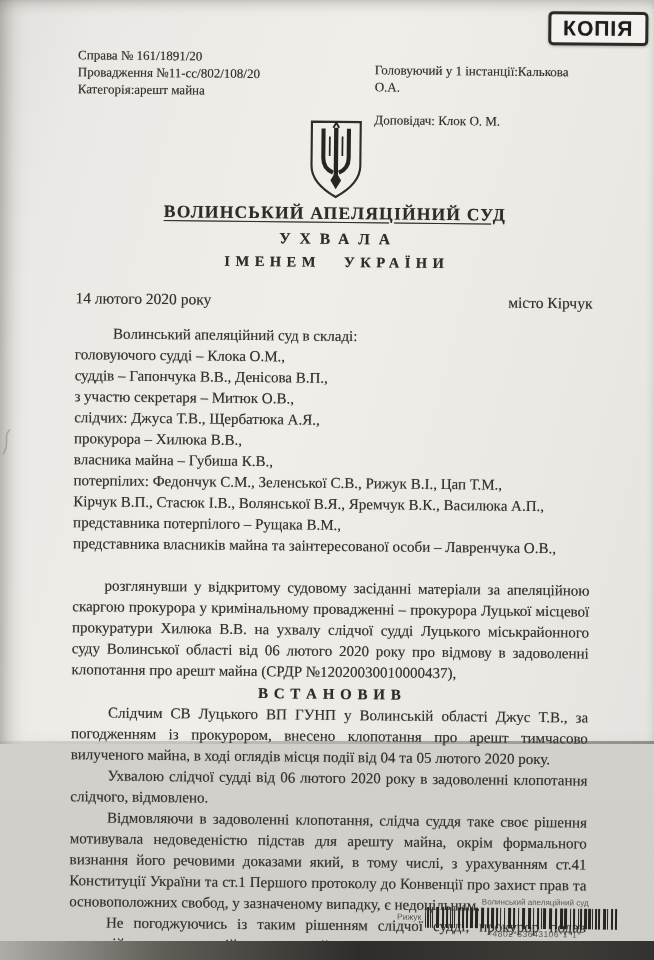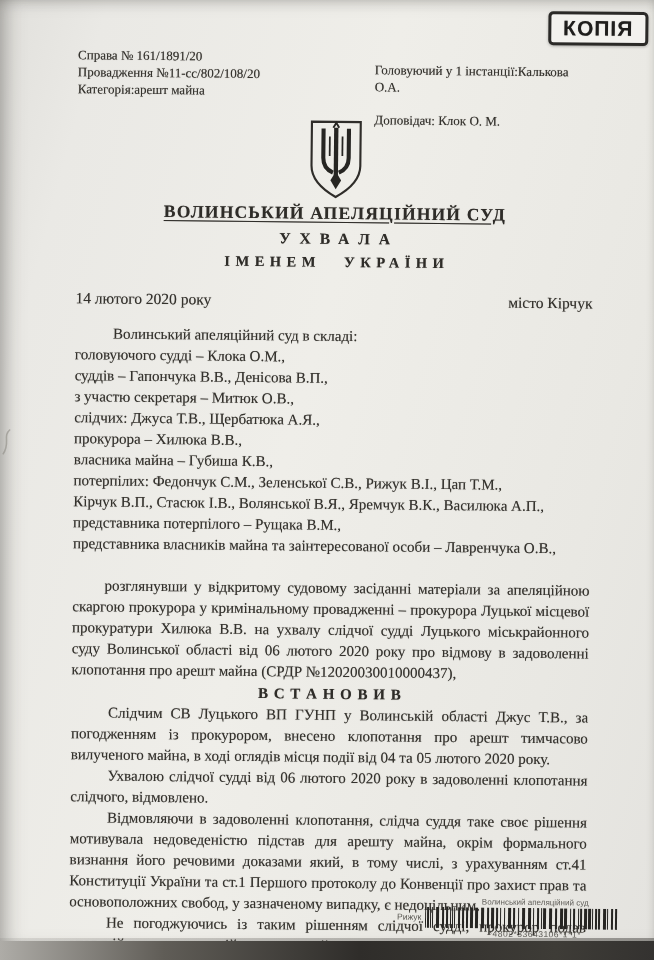--- a/index.html
+++ b/index.html
@@ -6,21 +6,21 @@
   body{
     width:654px;height:960px;overflow:hidden;
     background:#8b8984;
     font-family:"Liberation Serif", serif;
   }
   .photo{
     position:relative;width:654px;height:960px;overflow:hidden;
     background:linear-gradient(180deg,#d7d6d2,#cfcec9);
   }
   .paper{
-    position:absolute;left:0;top:0;right:0;height:941px;
+    position:absolute;left:0;top:0;right:0;height:744px;
     background:linear-gradient(105deg,#e1e0dc 0%,#eae9e5 12%,#efeee9 45%,#e9e8e3 80%,#e4e3df 100%);
     box-shadow:inset 16px 0 20px -12px rgba(85,83,79,.5),
                inset 0 12px 16px -12px rgba(85,83,79,.38),
                inset -6px 0 10px -8px rgba(85,83,79,.3);
   }
   .paper::after{
     content:"";position:absolute;left:0;bottom:0;width:100%;height:3px;
     background:linear-gradient(90deg,rgba(120,118,112,.15),rgba(70,68,64,.5));
   }
   .table-edge{

